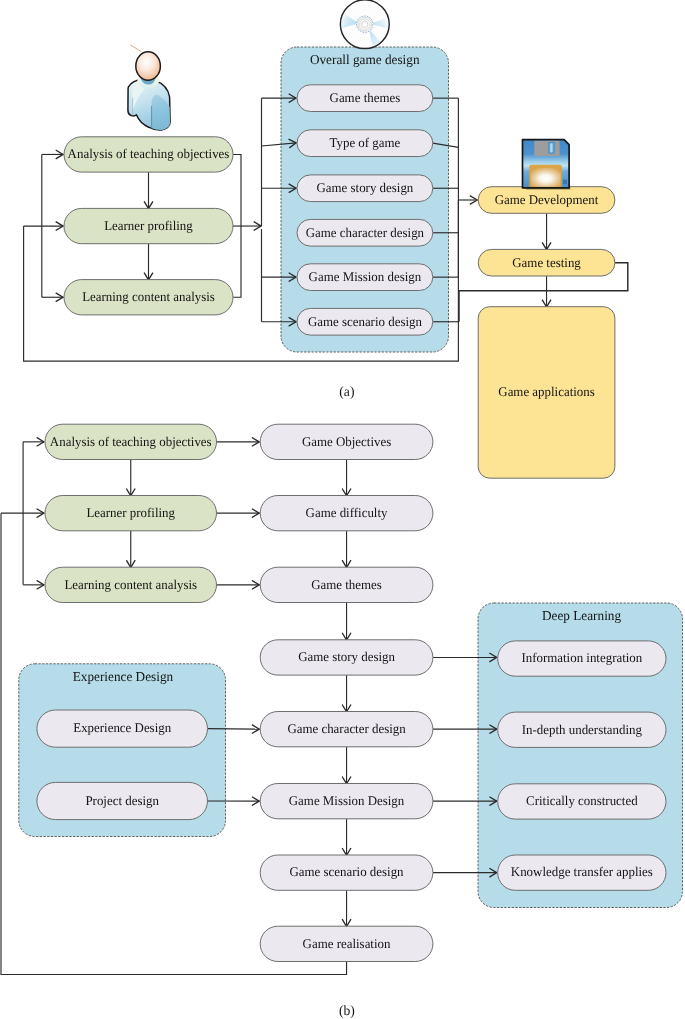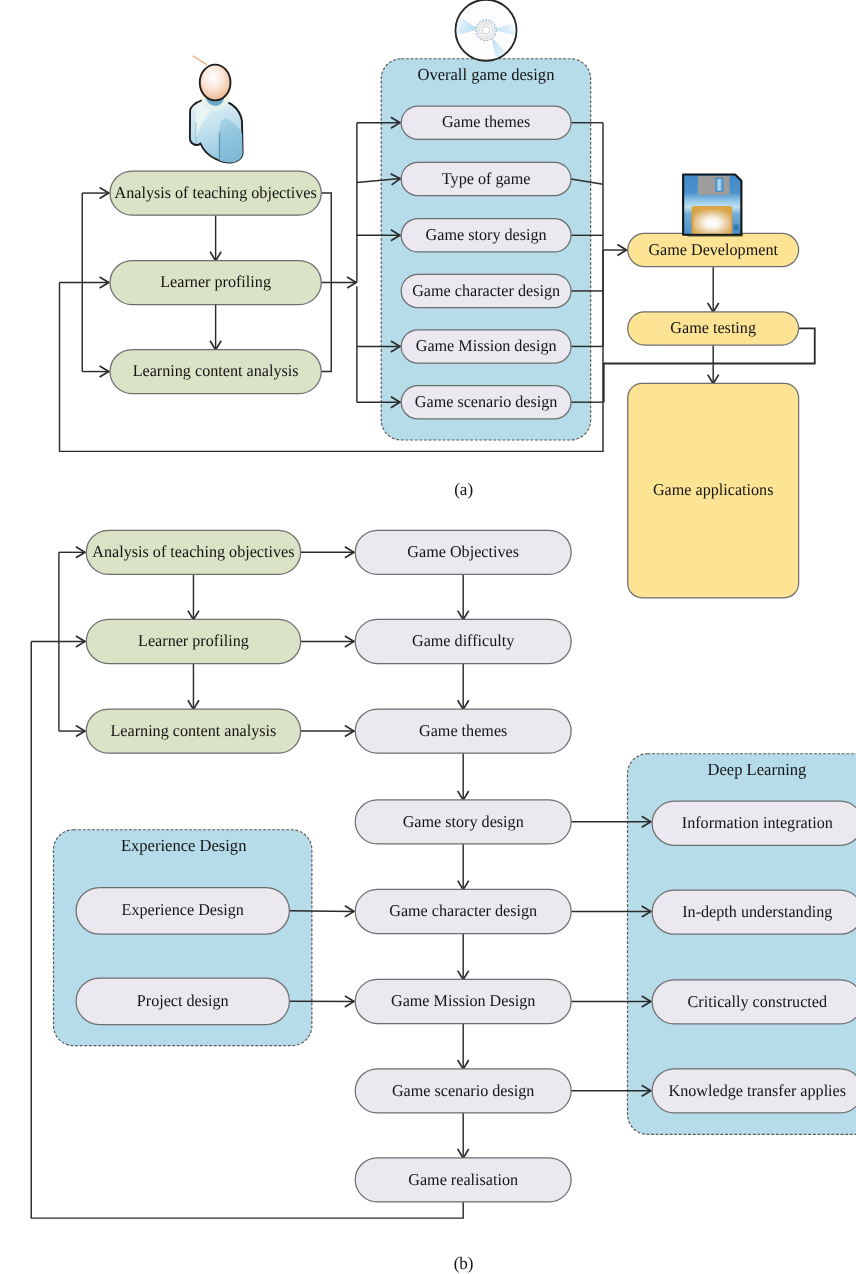--- a/index.html
+++ b/index.html
@@ -1,17 +1,17 @@
 <!DOCTYPE html>
 <html><head>
 <meta charset="utf-8">
 <style>
 html,body{margin:0;padding:0;background:#fff;}
 body{width:685px;height:1019px;overflow:hidden;font-family:"Liberation Serif",serif;}
-#stage{position:relative;width:652px;height:1019px;margin-left:24px;}
+#stage{position:relative;width:652px;height:1019px;}
 svg{display:block;}
 text.nodetext{font-family:"Liberation Serif",serif;fill:#141414;text-anchor:middle;}
 *{-webkit-font-smoothing:antialiased;text-rendering:geometricPrecision;}
 </style>
 </head>
 <body>
 
 <div id="stage">
 <svg id="fig" width="685" height="1019" viewBox="0 0 685 1019" xmlns="http://www.w3.org/2000/svg">
 <defs>

